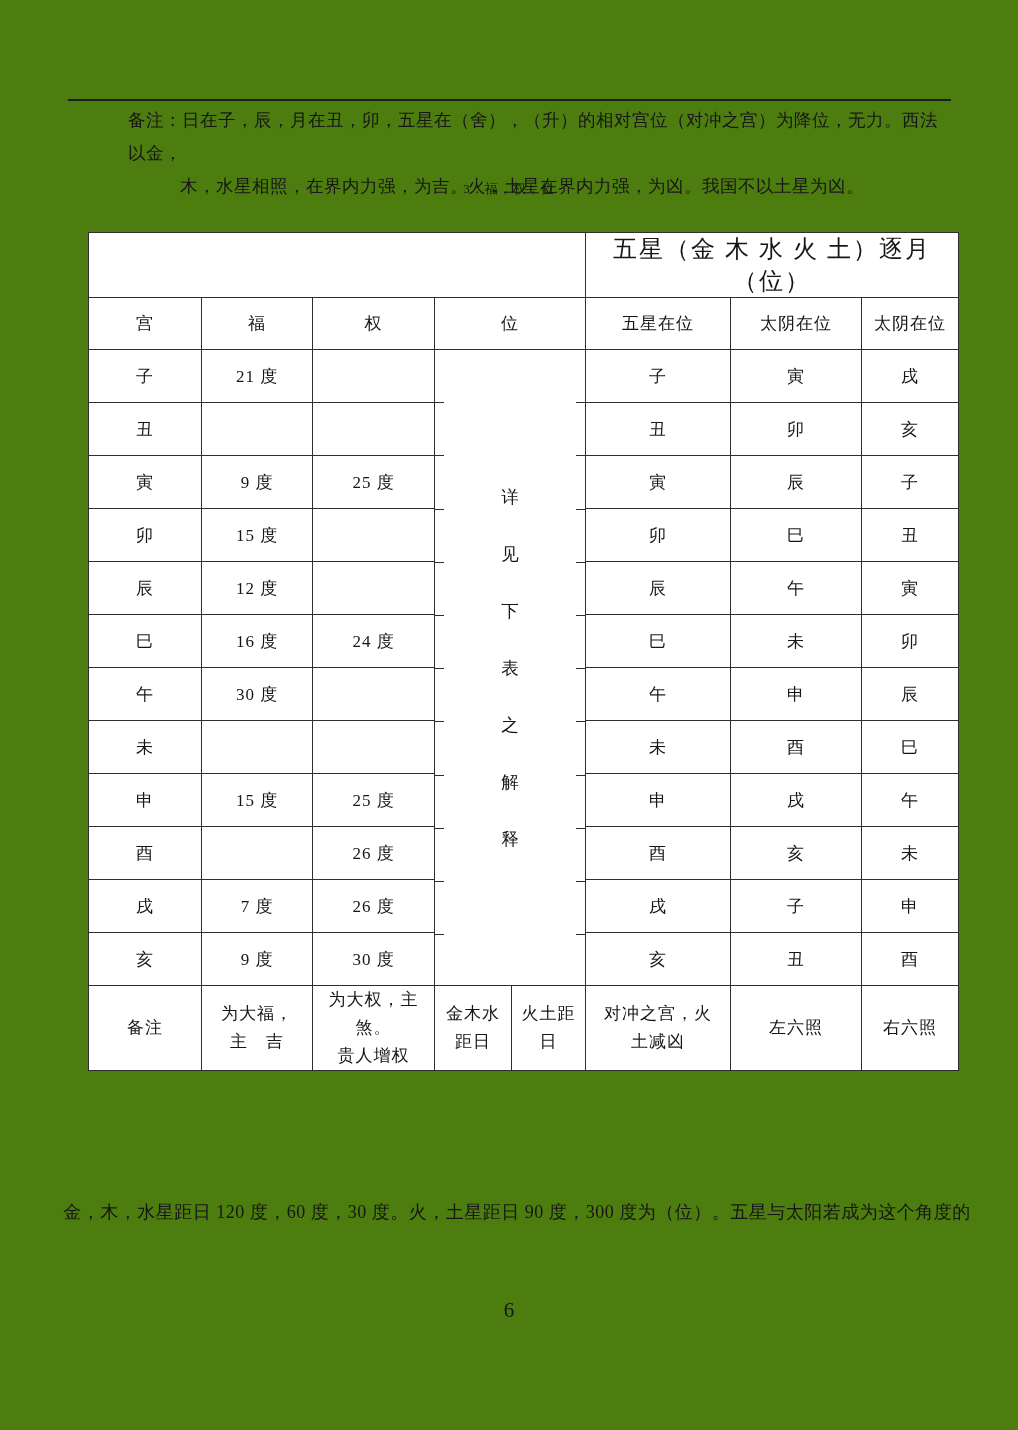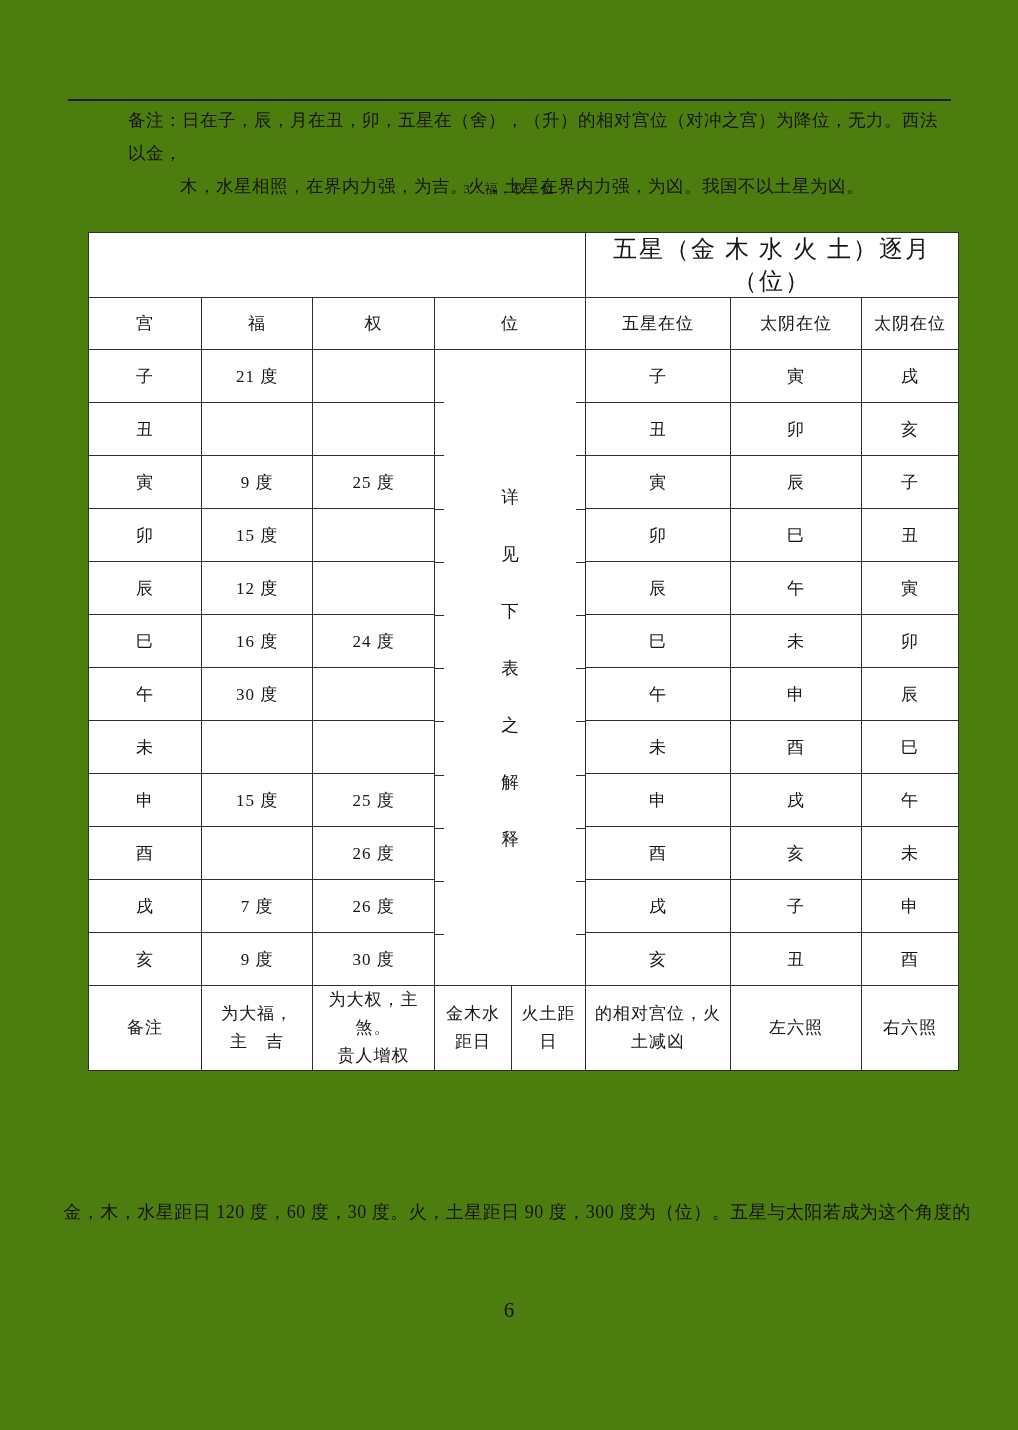--- a/index.html
+++ b/index.html
@@ -267,21 +267,21 @@
       <tr class="footer-row">
         <td>备注</td>
         <td>为大福，
 主　吉</td>
         <td>为大权，主煞。
 贵人增权</td>
         <td>金木水
 距日</td>
         <td>火土距
 日</td>
-        <td>的相对宫位，火
+        <td>对冲之宫，火
 土减凶</td>
         <td>左六照</td>
         <td>右六照</td>
       </tr>
     </tfoot>
   </table>
 
   <div class="footer-note">
     <div>金，木，水星距日 120 度，60 度，30 度。火，土星距日 90 度，300 度为（位）。五星与太阳若成为这个角度的</div>
   </div>

